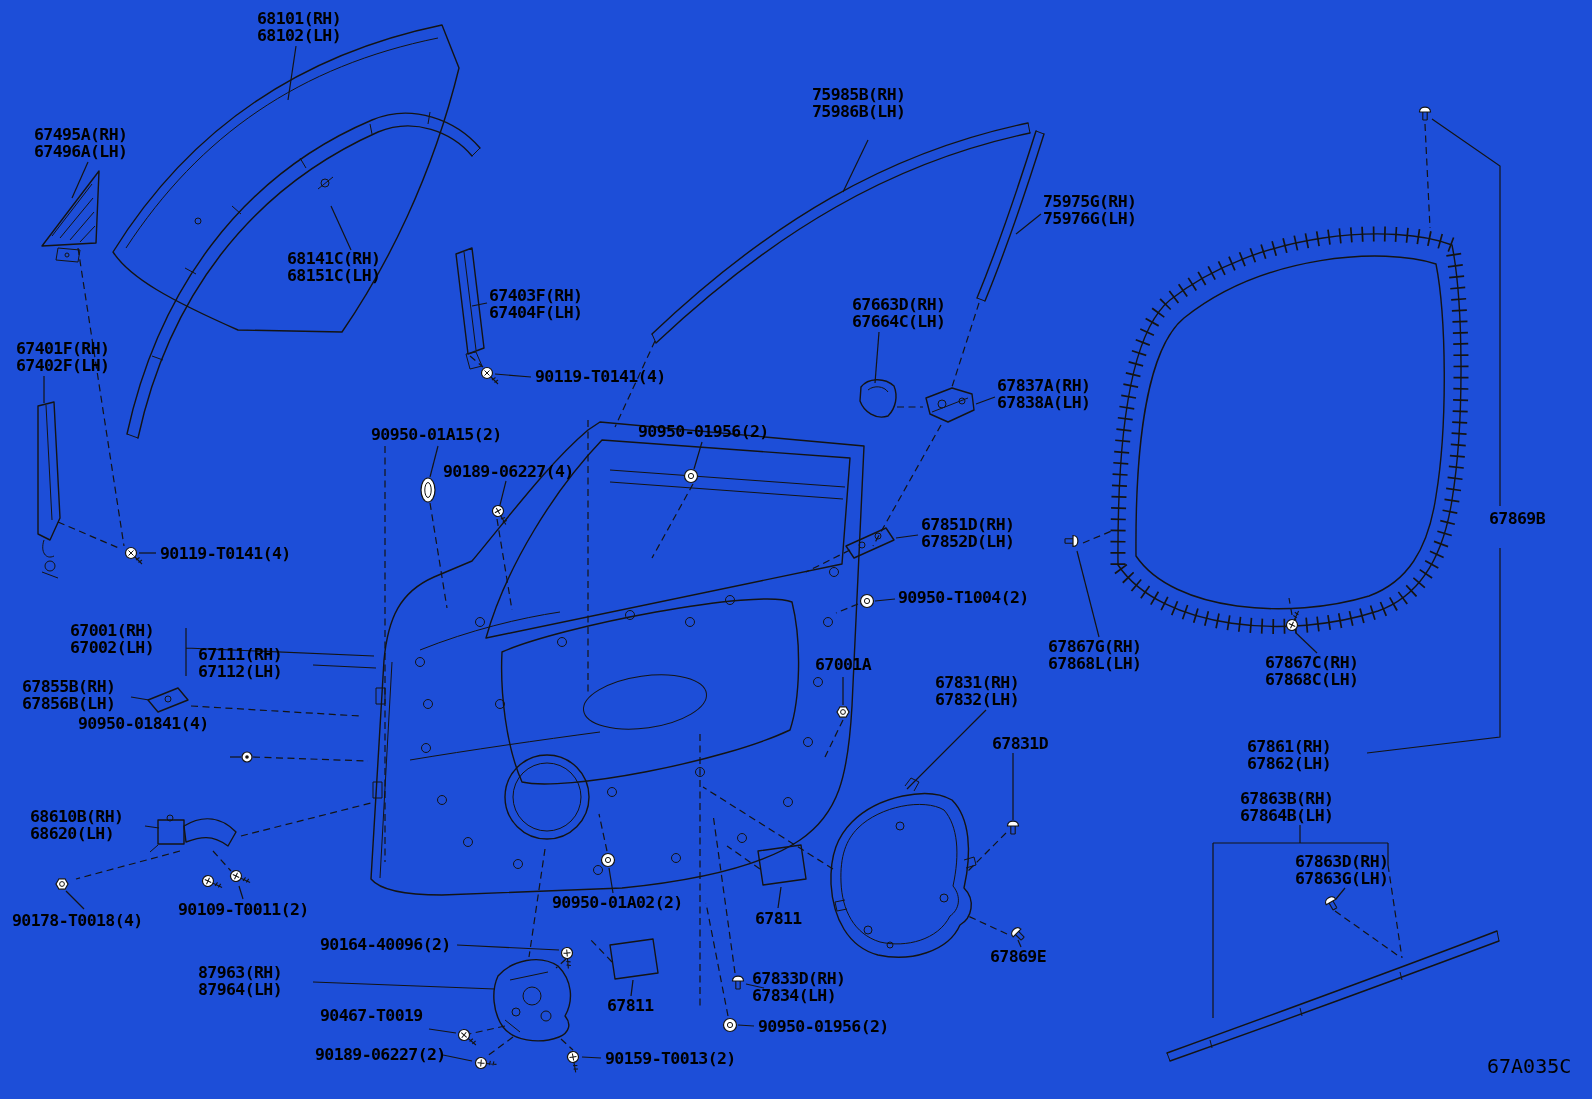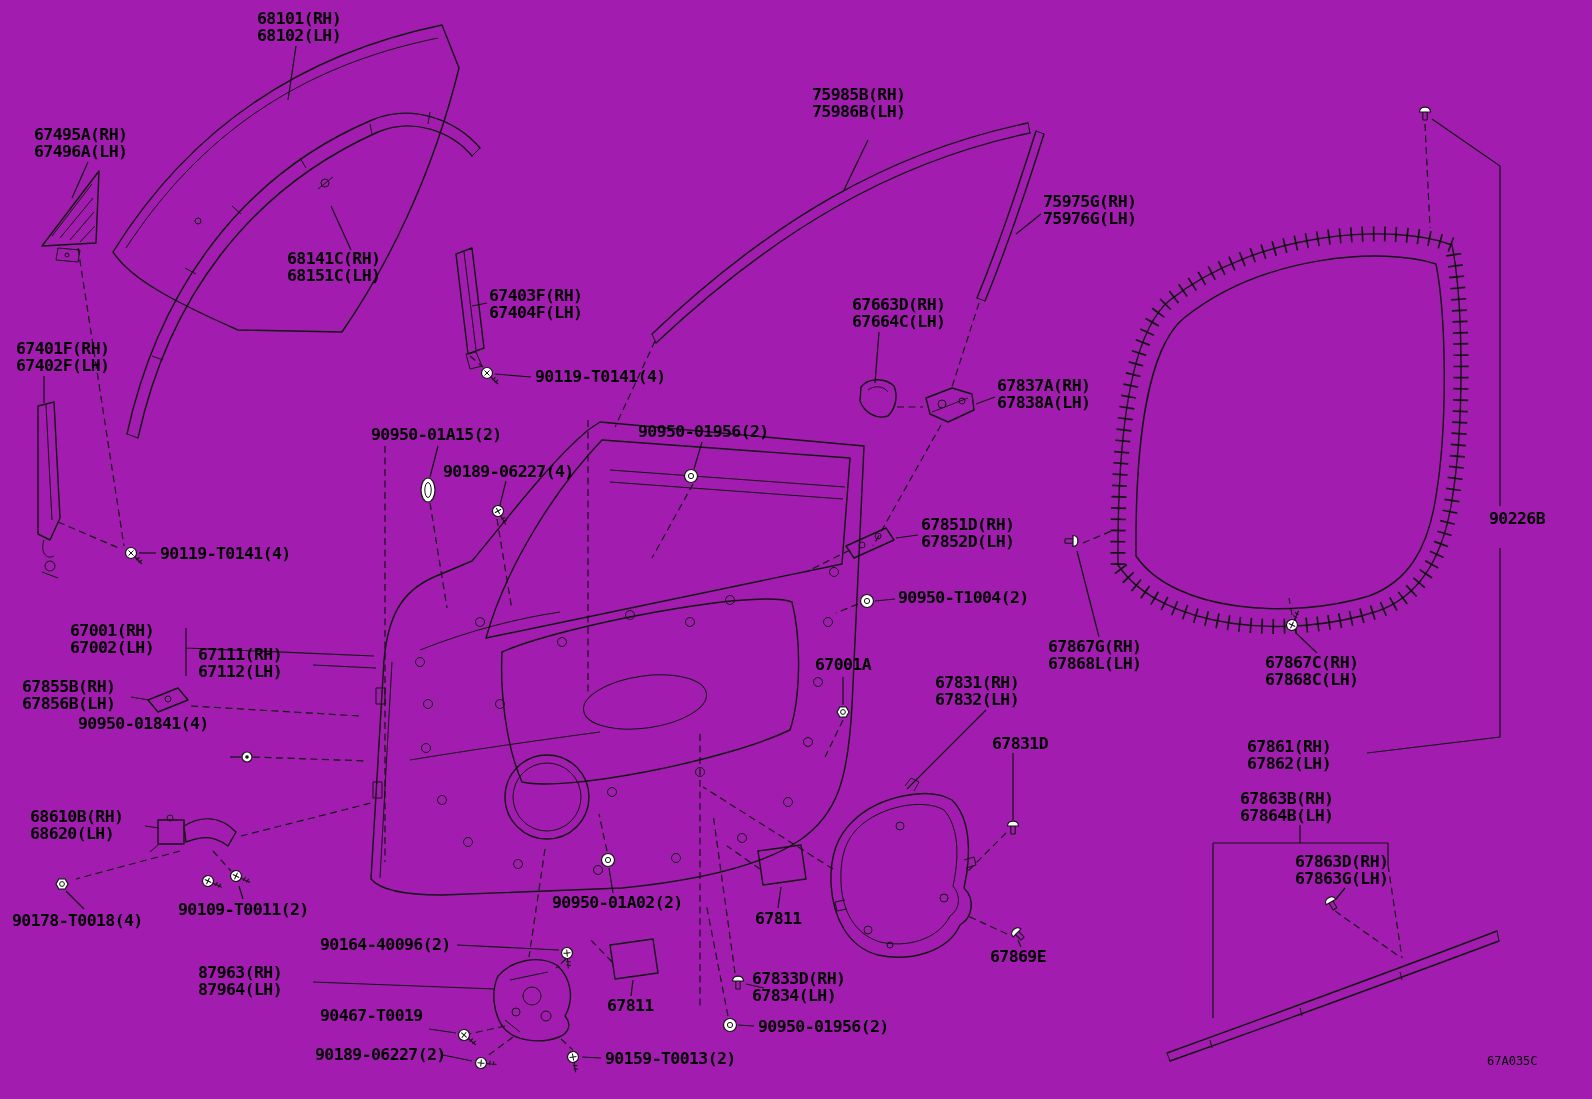--- a/index.html
+++ b/index.html
@@ -1,31 +1,31 @@
 <!DOCTYPE html>
 <html><head>
 <meta charset="utf-8">
 <style>
   html,body { margin:0; padding:0; background:#ffffff; }
   .stage {
-    position:relative; width:1592px; height:1099px; background:#a21caf;
+    position:relative; width:1592px; height:1099px; background:#1d4ed8;
     font-family:"DejaVu Sans Mono", monospace; overflow:hidden;
   }
   svg.art { position:absolute; left:0; top:0; }
   .ln   { fill:none; stroke:#141414; stroke-width:1.4; stroke-linejoin:round; stroke-linecap:round; }
   .thin { fill:none; stroke:#141414; stroke-width:1; }
   .ld   { fill:none; stroke:#141414; stroke-width:1.2; }
   .dsh  { fill:none; stroke:#141414; stroke-width:1.2; stroke-dasharray:7 4.5; }
   .hatch{ fill:none; stroke:#141414; stroke-width:15; stroke-dasharray:1.7 9.5; }
   .lbl {
     position:absolute; white-space:pre-line; color:#000;
     font-weight:bold; font-size:16.5px; line-height:17px; letter-spacing:-0.6px;
   }
   .ctr { width:110px; text-align:center; }
-  .code { position:absolute; font-weight:normal; font-size:12px; letter-spacing:0; color:#000; }
+  .code { position:absolute; font-weight:normal; font-size:20px; letter-spacing:0; color:#000; }
 </style>
 </head>
 <body>
 
 <div class="stage">
 
   <svg class="art" width="1592" height="1099" viewBox="0 0 1592 1099" xmlns="http://www.w3.org/2000/svg">
     <defs>
       <g id="scr">
         <circle cx="0" cy="0" r="5.5" fill="#fff" stroke="#141414" stroke-width="1.2"></circle>
@@ -323,21 +323,21 @@
   <div class="lbl" style="left:852px;top:296px">67663D(RH)
 67664C(LH)</div>
   <div class="lbl" style="left:16px;top:340px">67401F(RH)
 67402F(LH)</div>
   <div class="lbl" style="left:535px;top:368px">90119-T0141(4)</div>
   <div class="lbl" style="left:997px;top:377px">67837A(RH)
 67838A(LH)</div>
   <div class="lbl" style="left:371px;top:426px">90950-01A15(2)</div>
   <div class="lbl" style="left:638px;top:423px">90950-01956(2)</div>
   <div class="lbl" style="left:443px;top:463px">90189-06227(4)</div>
-  <div class="lbl" style="left:1489px;top:510px">90226B</div>
+  <div class="lbl" style="left:1489px;top:510px">67869B</div>
   <div class="lbl" style="left:921px;top:516px">67851D(RH)
 67852D(LH)</div>
   <div class="lbl" style="left:160px;top:545px">90119-T0141(4)</div>
   <div class="lbl" style="left:898px;top:589px">90950-T1004(2)</div>
   <div class="lbl" style="left:70px;top:622px">67001(RH)
 67002(LH)</div>
   <div class="lbl" style="left:198px;top:646px">67111(RH)
 67112(LH)</div>
   <div class="lbl" style="left:22px;top:678px">67855B(RH)
 67856B(LH)</div>

